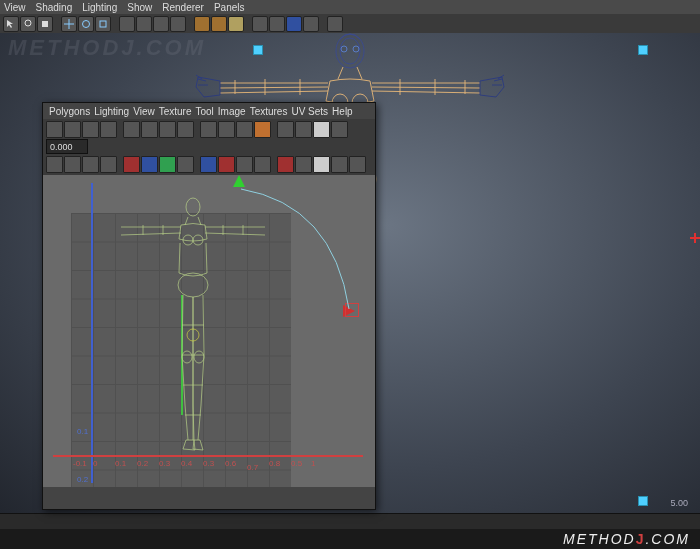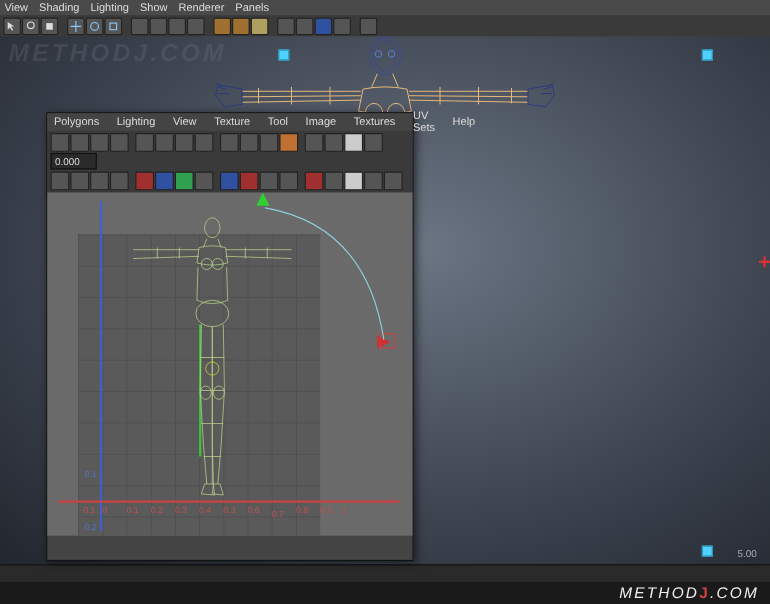--- a/index.html
+++ b/index.html
@@ -16,21 +16,21 @@
 .figure{position:absolute;left:50%;transform:translateX(-50%)}
 .footer-bar{position:absolute;left:0;right:0;bottom:20px;height:15px;background:#2a2a2a;border-top:1px solid #111}
 .footer-ruler{position:absolute;left:0;right:0;bottom:0;height:20px;background:#1a1a1a;display:flex;align-items:center;justify-content:flex-end;padding:0 10px}
 .brand{color:#eee;font-size:14px;font-style:italic;letter-spacing:2px}
 .brand .j{color:#d04040;font-weight:bold;font-style:normal}
 
 .uvwin{position:absolute;left:42px;top:102px;width:332px;height:406px;background:#444;border:1px solid #111;box-shadow:2px 2px 8px rgba(0,0,0,.6)}
 .uvwin-title{height:20px;background:linear-gradient(#b050c0,#803090);display:flex;align-items:center;padding:0 4px;color:#fff;font-size:11px}
 .uvwin-title .spacer{flex:1}
 .uvwin-title .ctl{width:22px;height:14px;margin-left:2px;background:#ddd;border:1px solid #888;display:flex;align-items:center;justify-content:center;color:#333;font-size:9px;cursor:pointer}
-.uvwin-menu{height:16px;background:#444;display:flex;align-items:center;gap:16px;padding:0 6px;color:#ddd;font-size:10px}
+.uvwin-menu{height:16px;background:#444;display:flex;align-items:center;gap:4px;padding:0 6px;color:#ddd;font-size:10px}
 .uvwin-tools{background:#3a3a3a;padding:2px 3px;display:flex;flex-wrap:wrap;gap:1px;align-items:center}
 .tool-btn{width:15px;height:15px;background:#555;border:1px solid #222;border-radius:1px;cursor:pointer;display:flex;align-items:center;justify-content:center}
 .tool-btn.red{background:#a03030}
 .tool-btn.blue{background:#3050a0}
 .tool-btn.green{background:#30a050}
 .tool-btn.orange{background:#c07030}
 .tool-btn.white{background:#ccc}
 .tool-sep{width:4px}
 .num-field{width:34px;height:13px;background:#2a2a2a;border:1px solid #111;color:#ddd;font-size:9px;padding:0 3px;display:flex;align-items:center}
 .uvwin-view{position:relative;flex:1;background:#6a6a6a;overflow:hidden}

